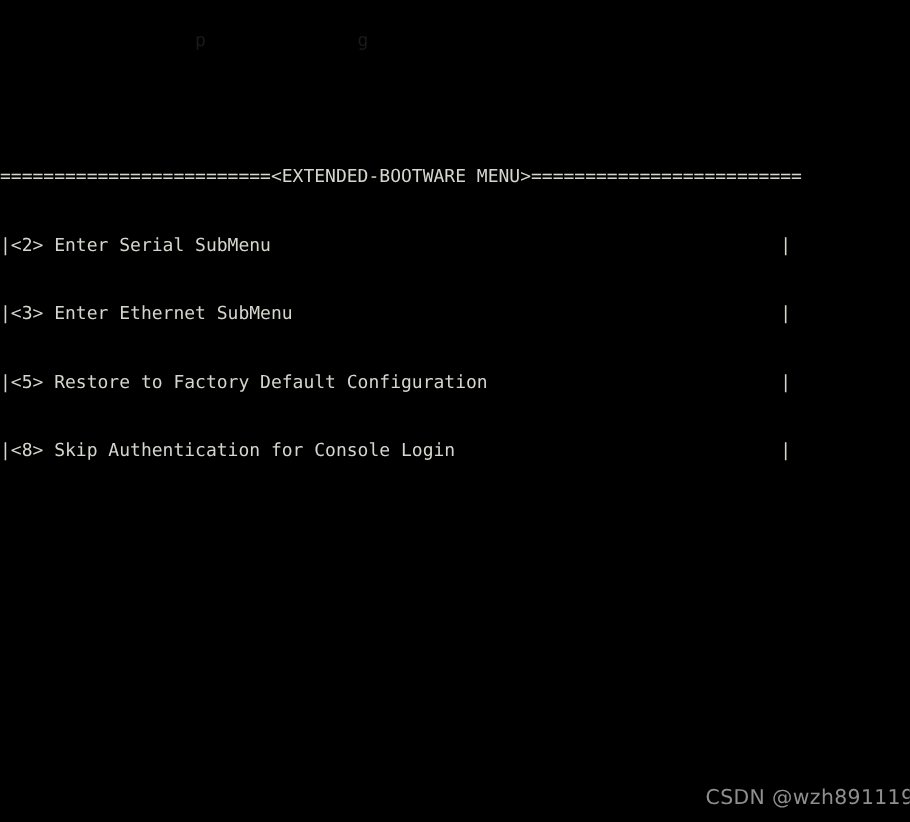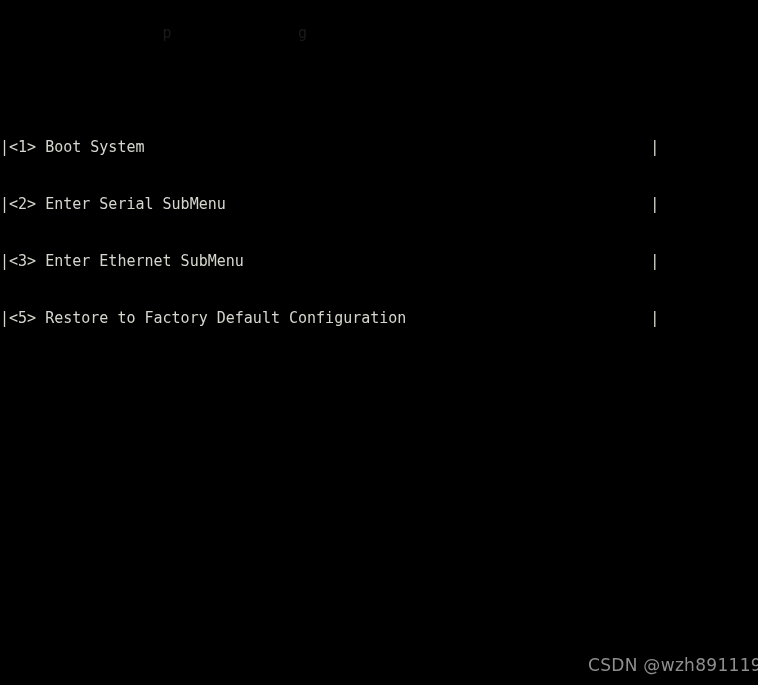--- a/index.html
+++ b/index.html
@@ -61,24 +61,25 @@
     pointer-events: none;
   }
 </style>
 </head>
 <body>
 
 <div id="terminal">
   <div id="screen">
     <span class="trow clipped-top">                  p              g</span>
     <span class="trow"></span>
-    <span class="trow">|&lt;1&gt; Boot System                                                        |</span>
+    <span class="trow">=========================&lt;EXTENDED-BOOTWARE MENU&gt;=========================</span>
     <span class="trow">|&lt;2&gt; Enter Serial SubMenu                                               |</span>
     <span class="trow">|&lt;3&gt; Enter Ethernet SubMenu                                             |</span>
     <span class="trow">|&lt;5&gt; Restore to Factory Default Configuration                           |</span>
+    <span class="trow">|&lt;8&gt; Skip Authentication for Console Login                              |</span>
     
     
     
     
     
     
     
     
     
     

